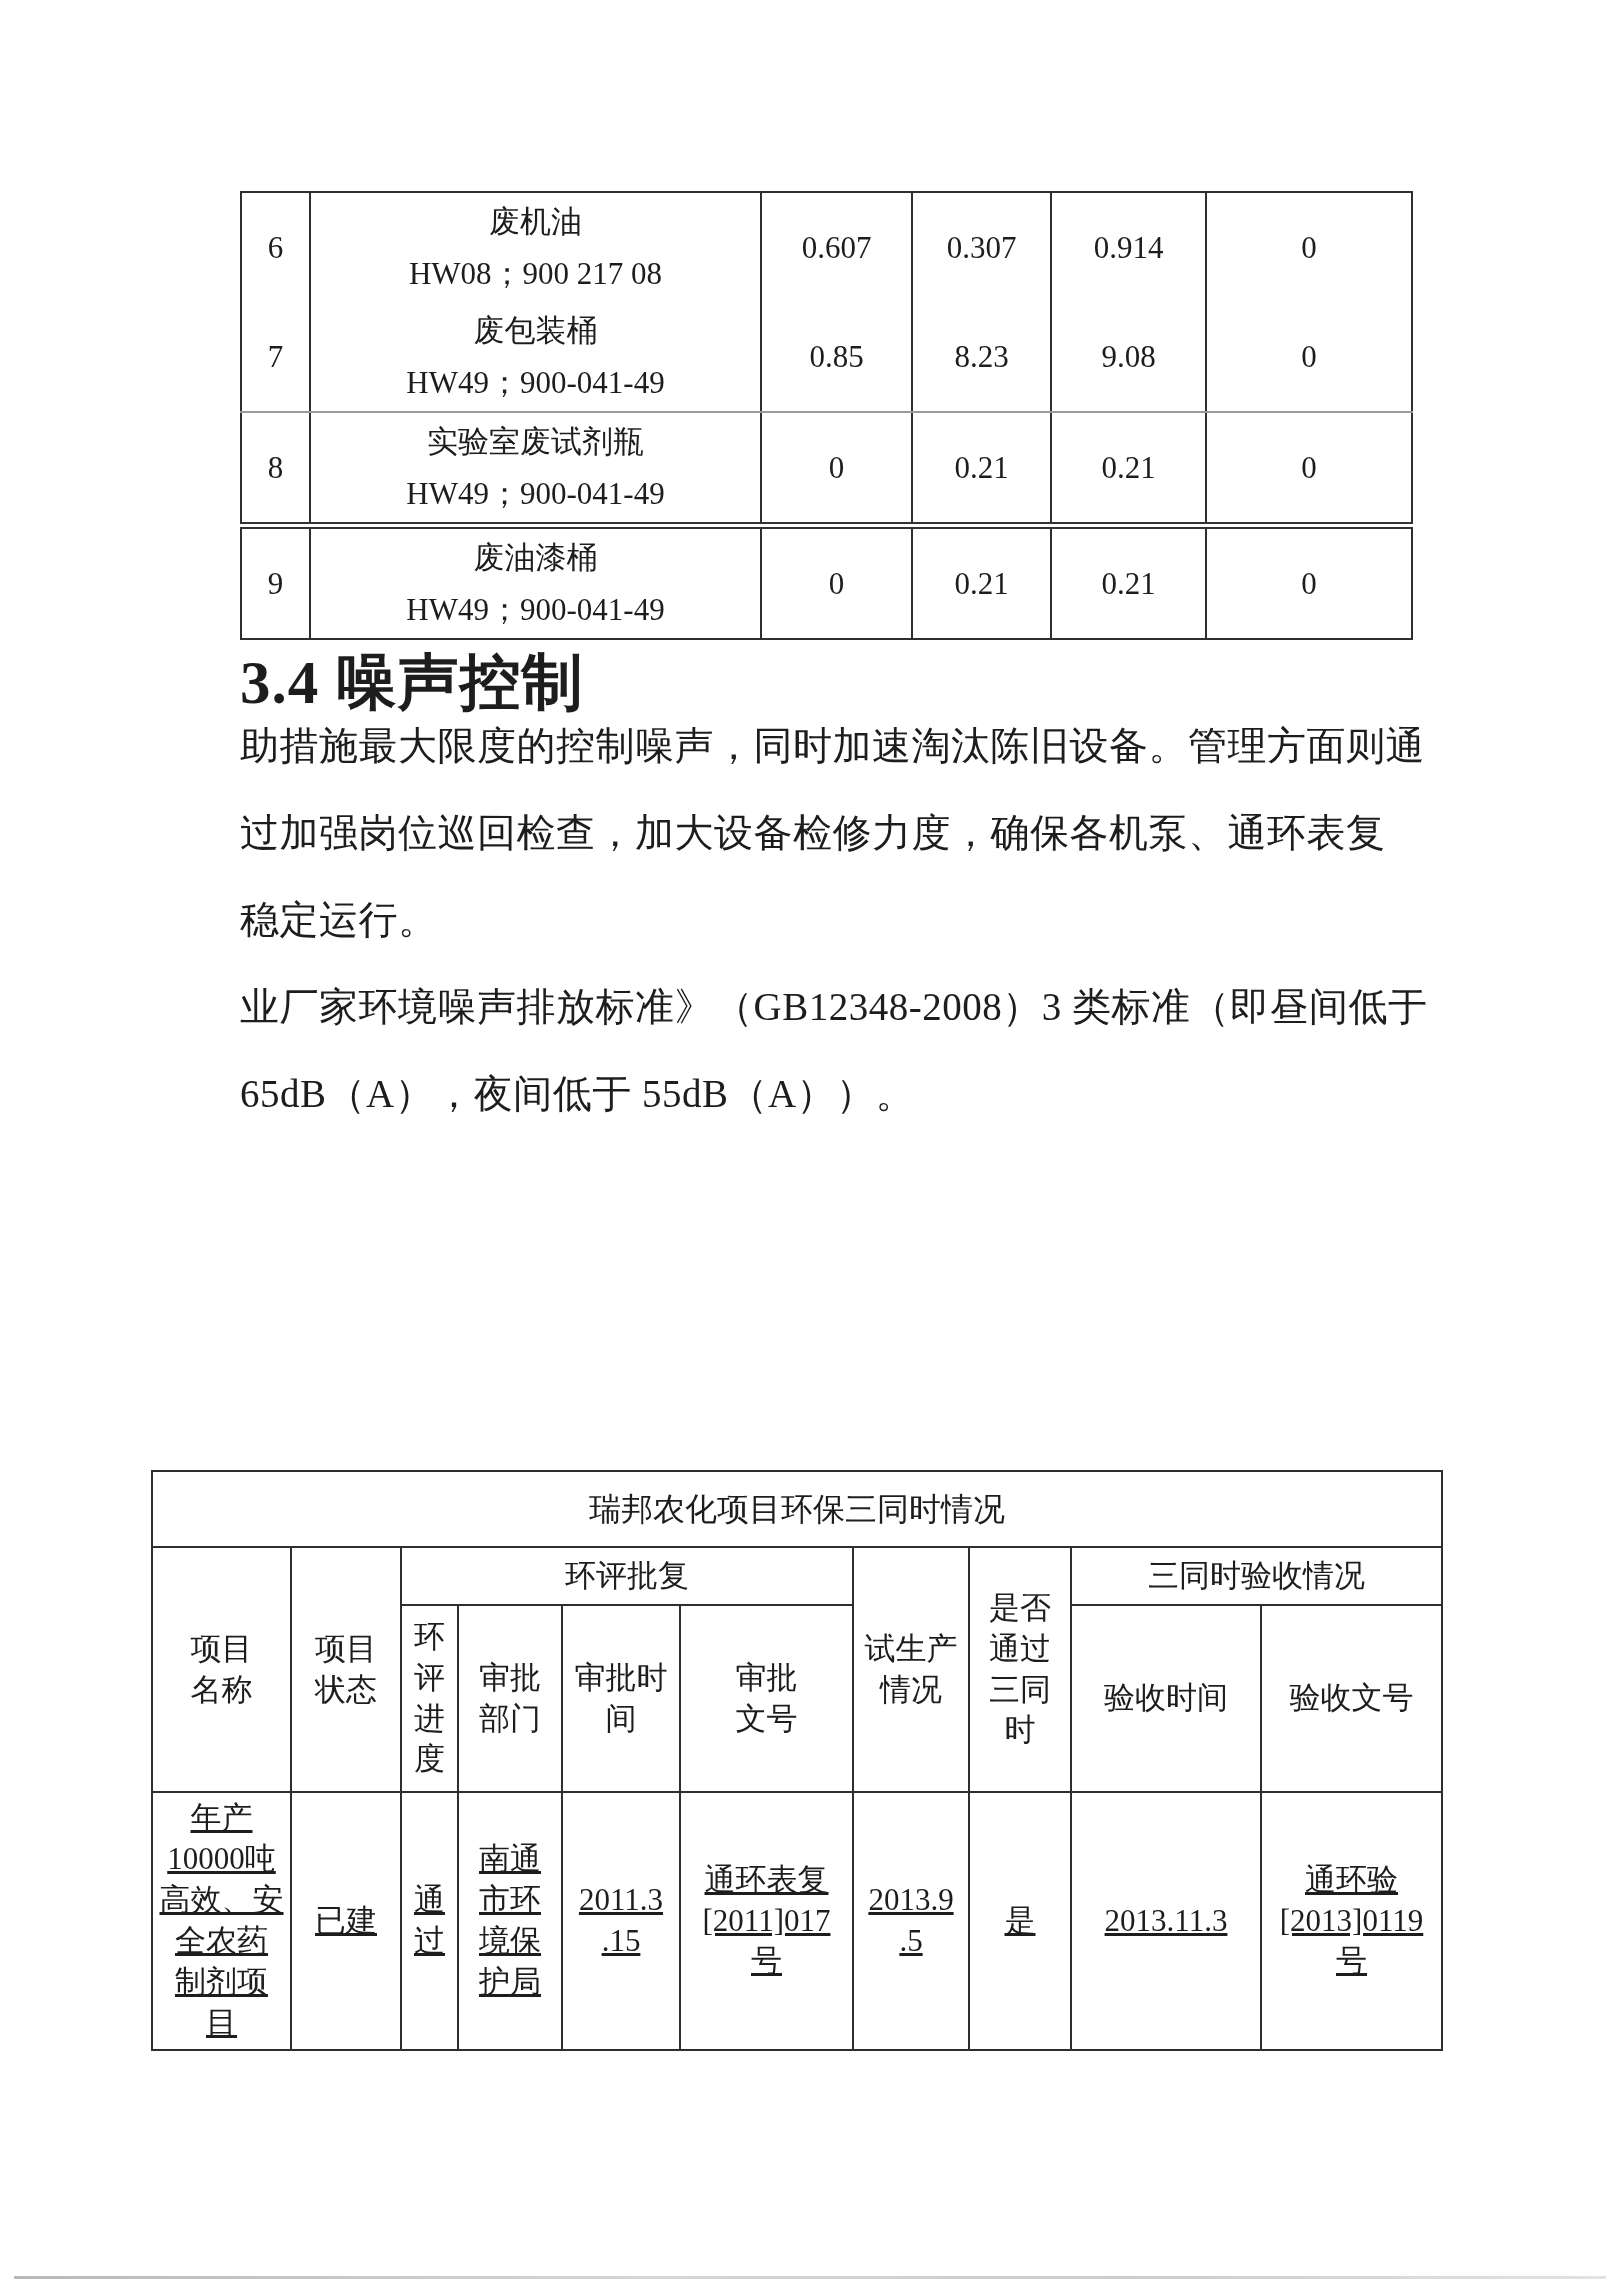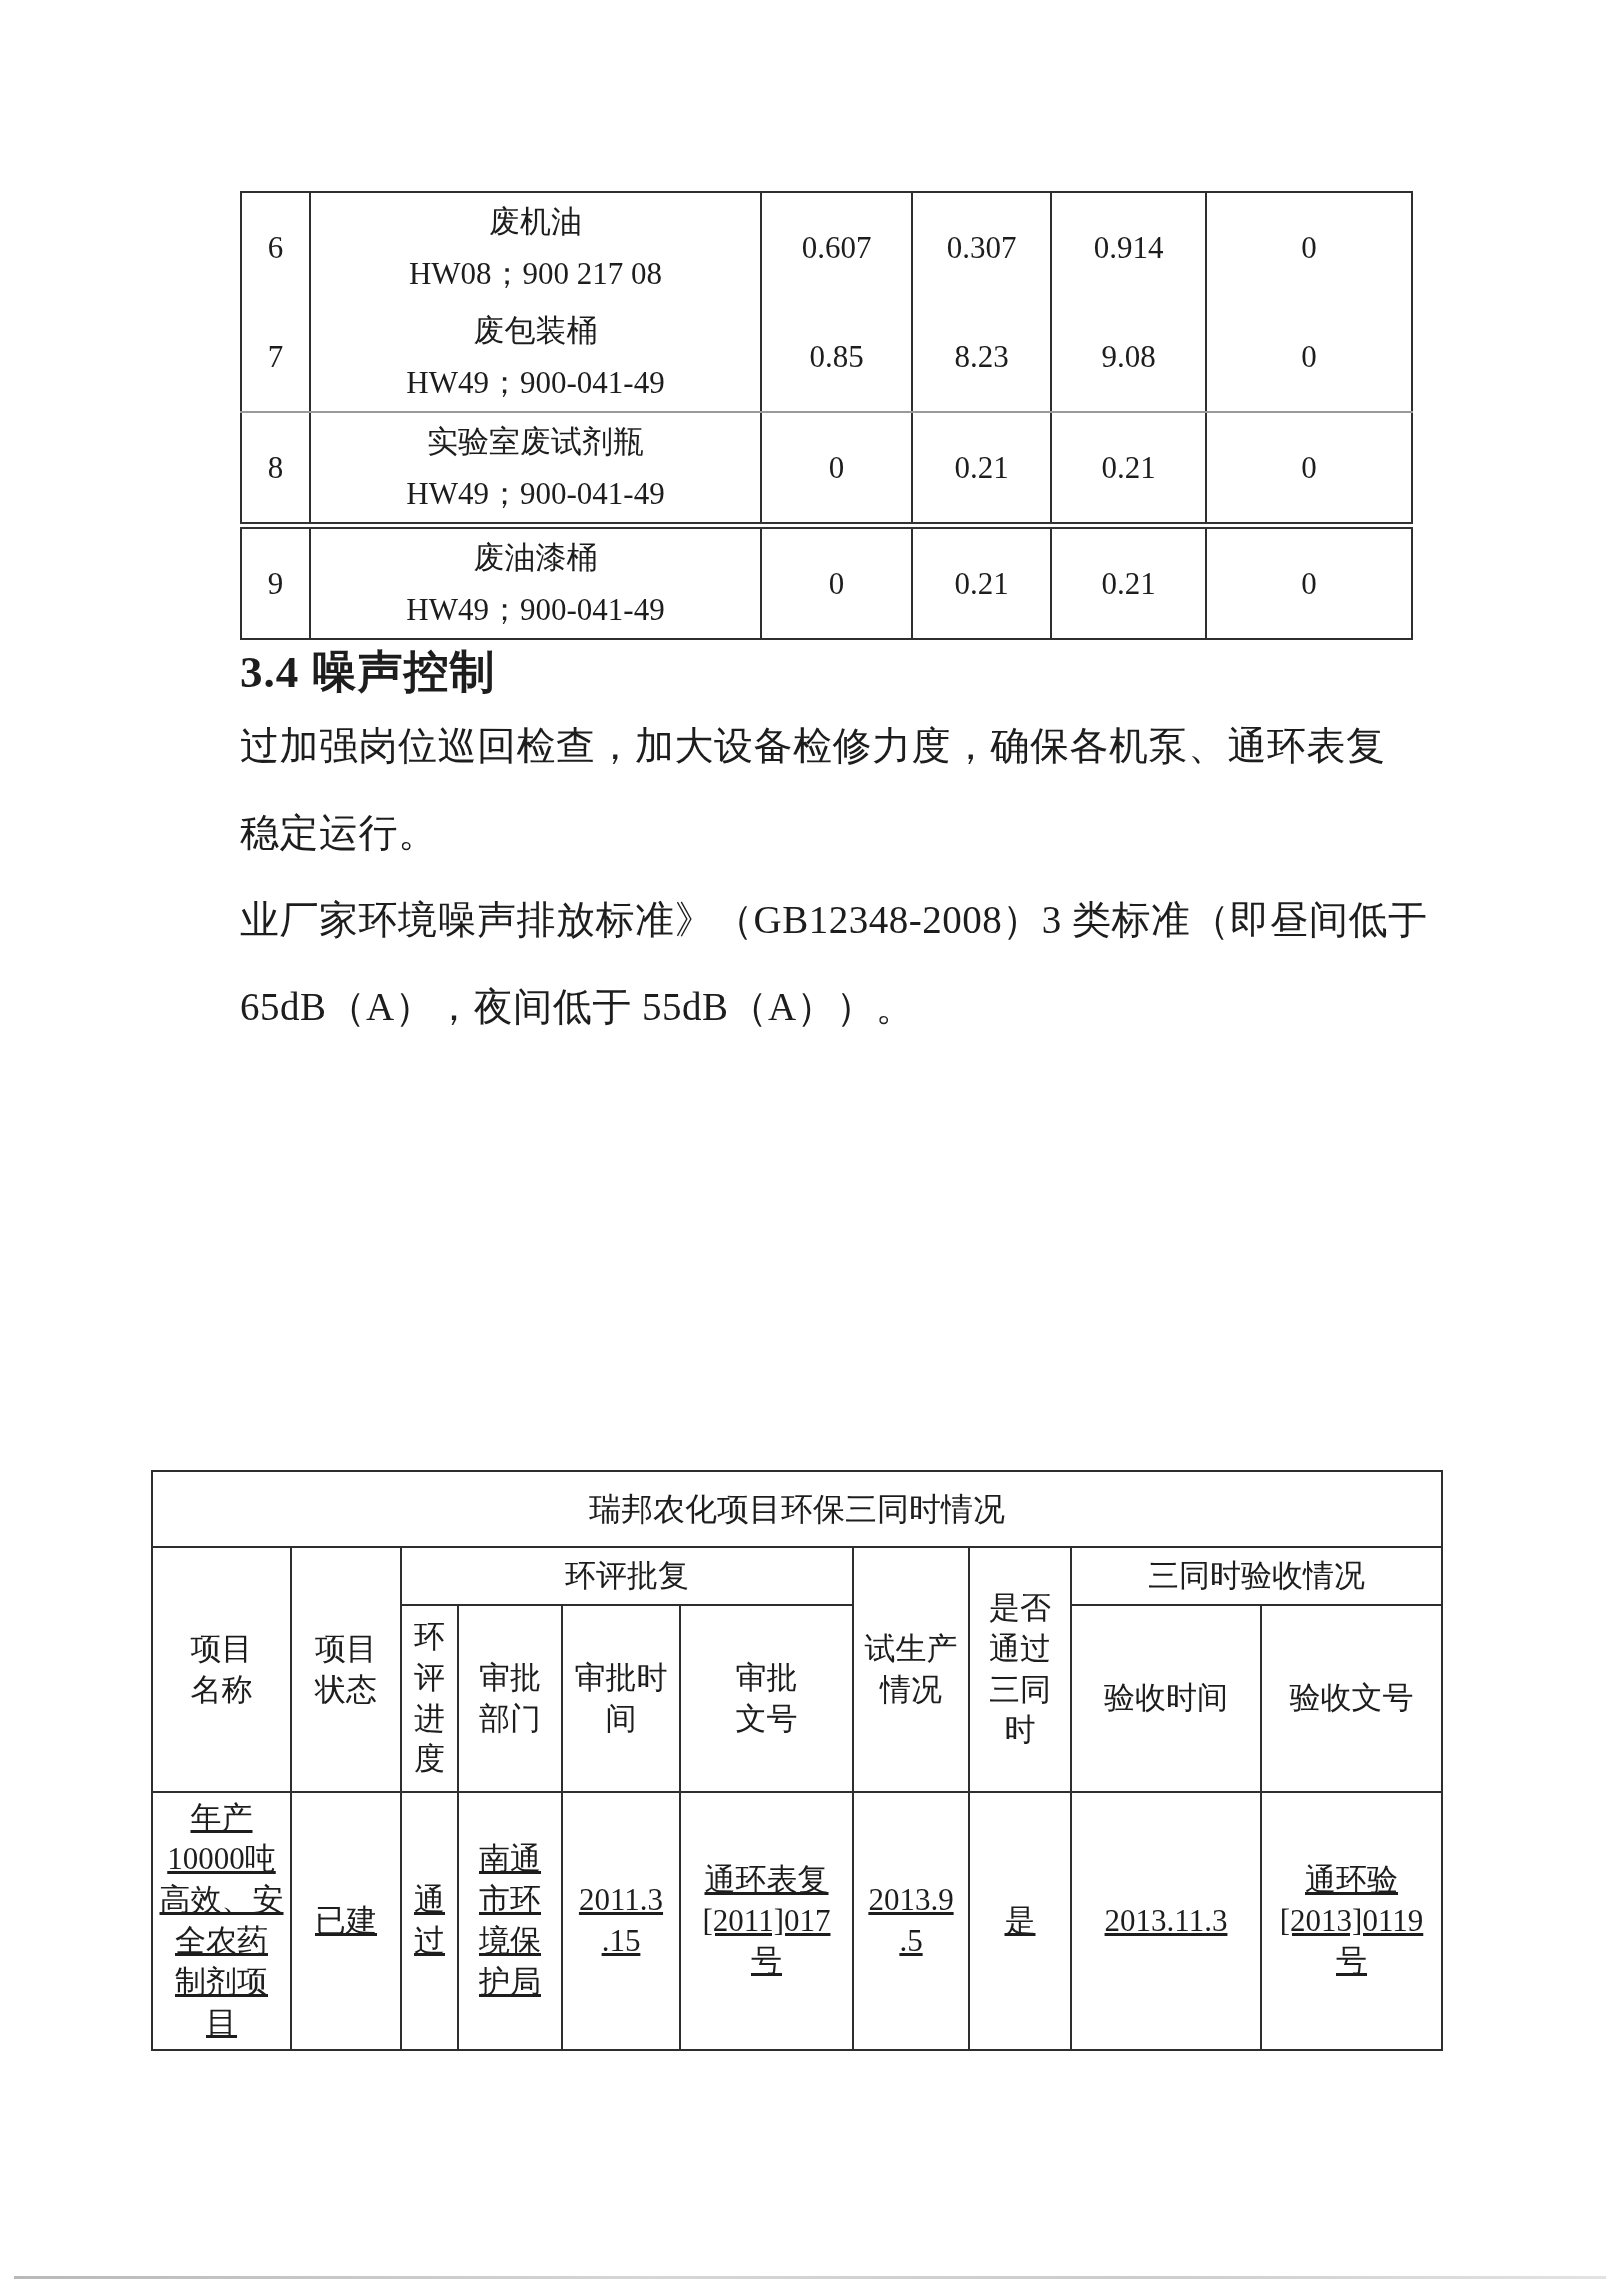--- a/index.html
+++ b/index.html
@@ -36,21 +36,21 @@
   
   table.t1 tr.rowB td { border-bottom: 2px solid #9a9a9a; }
   table.t1 tr.rowC td { border-top: 2px solid #9a9a9a; }
   
   table.t1 tr.rowD td { border-top: 7.8px double #333333; }
   table.t1 .name-cell div { line-height: 52px; }
   
   .heading {
     position: absolute;
     left: 240px;
-    font-size: 45px;
+    font-size: 61px;
     font-weight: bold;
     letter-spacing: 1px;
     white-space: nowrap;
   }
   .heading-noise { top: 642px; }
   .heading-three { top: 1394px; }
   
   .bodytext {
     position: absolute;
     left: 240px;
@@ -156,20 +156,21 @@
         <td>0.21</td>
         <td>0.21</td>
         <td>0</td>
       </tr>
     </tbody>
   </table>
 
   <div class="heading heading-noise">3.4 噪声控制</div>
 
   <div class="bodytext">
+    <div class="line">助措施最大限度的控制噪声，同时加速淘汰陈旧设备。管理方面则通</div>
     <div class="line">过加强岗位巡回检查，加大设备检修力度，确保各机泵、通环表复</div>
     <div class="line">稳定运行。</div>
     <div class="line">业厂家环境噪声排放标准》（GB12348-2008）3 类标准（即昼间低于</div>
     <div class="line">65dB（A），夜间低于 55dB（A））。</div>
   </div>
 
 
   <table class="t2">
     <colgroup>
       <col style="width:139px">

